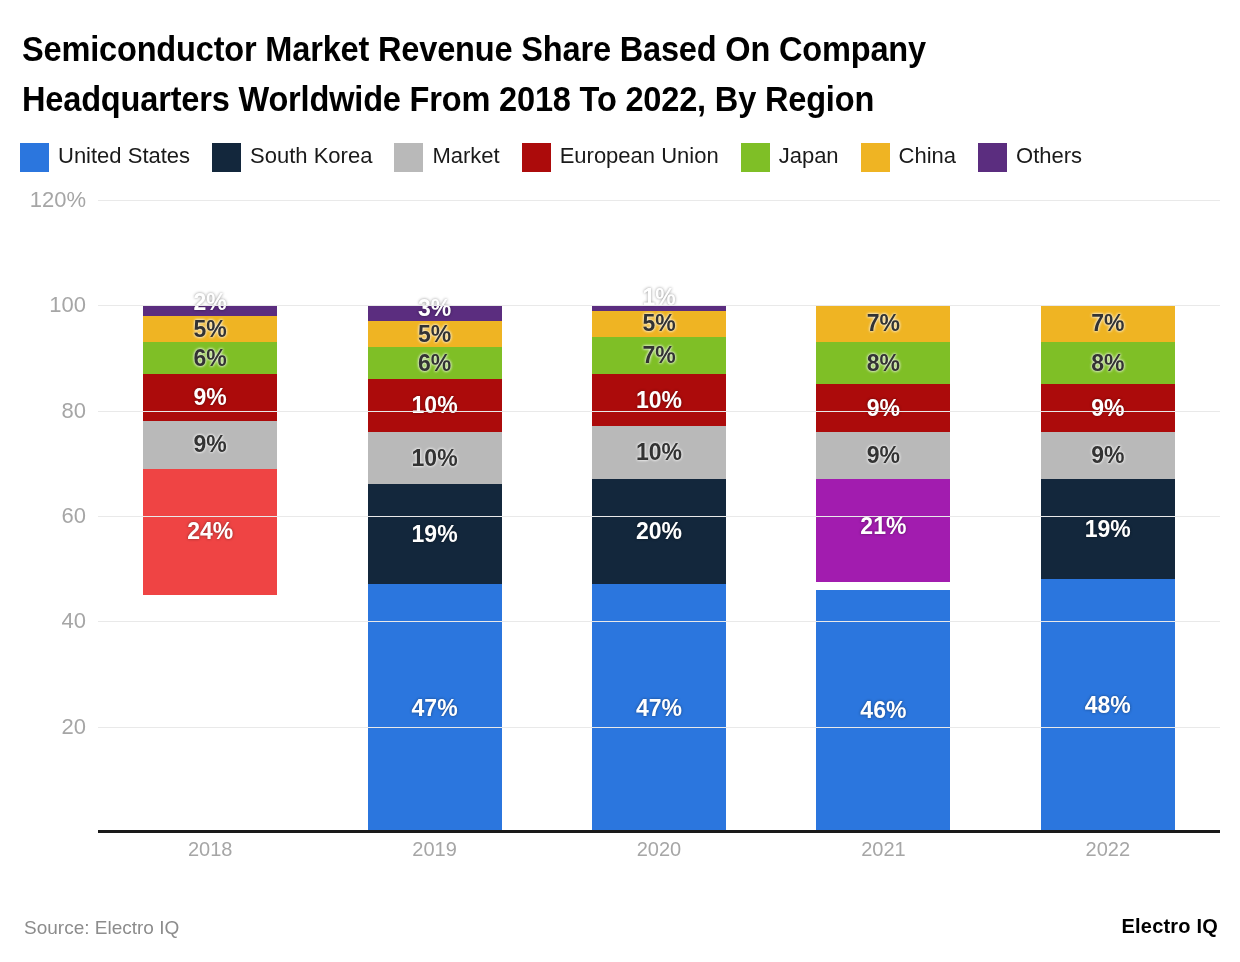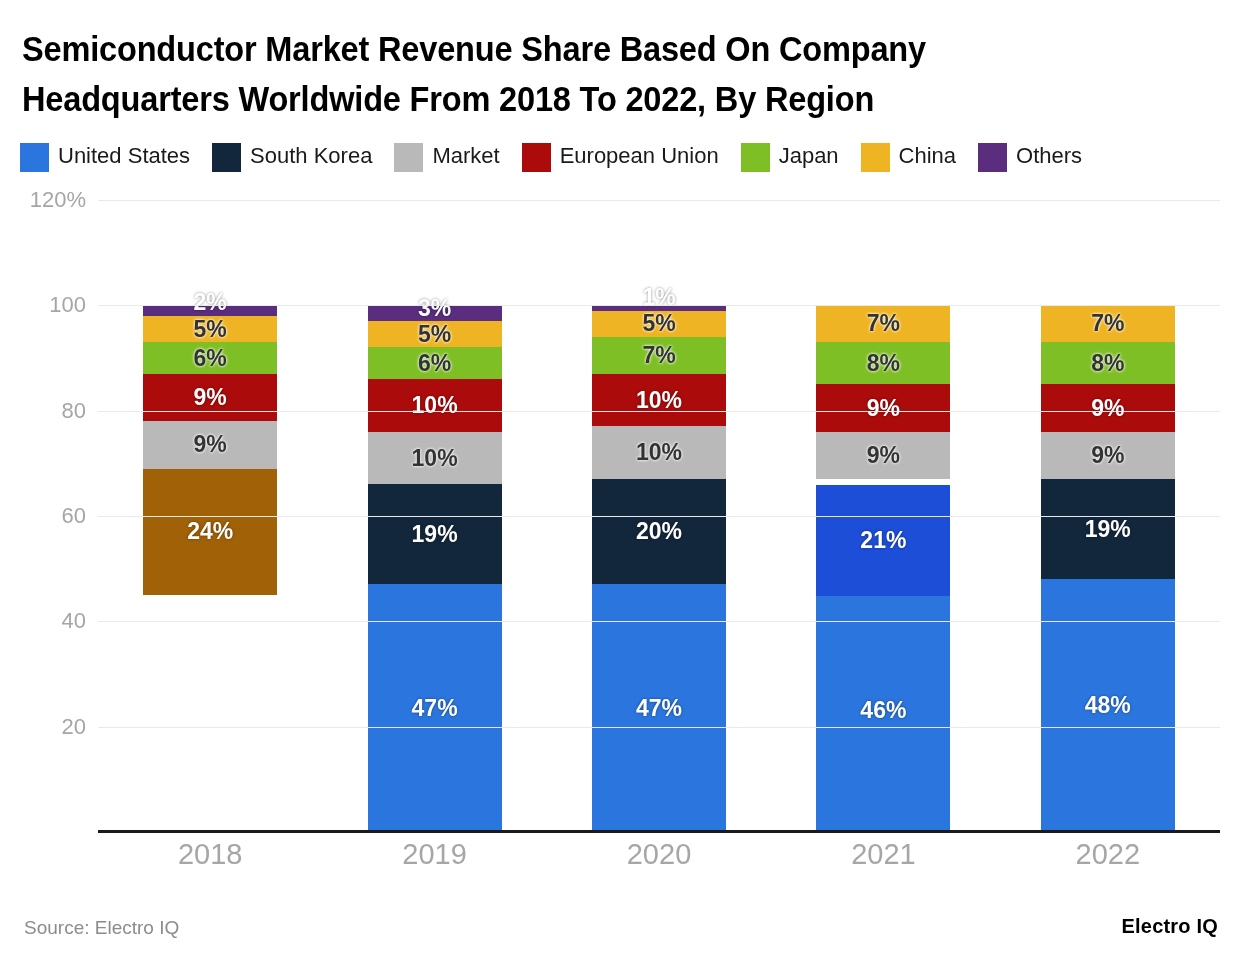--- a/index.html
+++ b/index.html
@@ -142,21 +142,21 @@
   .xlabels {
     position: absolute;
     left: 98px;
     top: 838px;
     width: 1122px;
     height: 40px;
   }
   .xlabel {
     position: absolute;
     top: 0;
-    font-size: 29px;
+    font-size: 20px;
     color: #a6a6a6;
     font-family: "Liberation Sans", sans-serif;
     text-align: center;
     transform: translateX(-50%);
     white-space: nowrap;
   }
 
   
   .source {
     position: absolute;
@@ -212,21 +212,21 @@
       <div class="legend-item">
         <span class="legend-swatch" style="background: rgb(91, 45, 127);"></span>
         <span class="legend-label">Others</span>
       </div>
     </div>
 
   <div class="plot">
     <div class="bars">
         <div class="bar-group" style="left: 45.2px; width: 134px;">
           <div class="bar" style="height: 100%;">
-            <div class="seg" style="background: #a16207; height: 126.4px; bottom: 237px;">
+            <div class="seg" style="background: #ef4444; height: 126.4px; bottom: 237px;">
               <span class="seg-label light">24%</span>
             </div>
             <div class="seg" style="background: rgb(185, 185, 185); height: 47.4px; bottom: 363.4px;">
               <span class="seg-label dark">9%</span>
             </div>
             <div class="seg" style="background: rgb(172, 11, 11); height: 47.4px; bottom: 410.8px;">
               <span class="seg-label light">9%</span>
             </div>
             <div class="seg" style="background: rgb(127, 191, 38); height: 31.6px; bottom: 458.2px;">
               <span class="seg-label dark">6%</span>
@@ -287,21 +287,21 @@
             <div class="seg" style="background: rgb(91, 45, 127); height: 5.26667px; bottom: 521.4px;">
               <span class="seg-label light" style="transform: translateY(-10.3667px);">1%</span>
             </div>
           </div>
         </div>
         <div class="bar-group" style="left: 718.4px; width: 134px;">
           <div class="bar" style="height: 100%;">
             <div class="seg" style="background: rgb(43, 118, 222); height: 242.267px; bottom: 0px;">
               <span class="seg-label light">46%</span>
             </div>
-            <div class="seg" style="background: #1d4ed8; height: 110.6px; bottom: 236px;">
+            <div class="seg" style="background: #a21caf; height: 110.6px; bottom: 250px;">
               <span class="seg-label light">21%</span>
             </div>
             <div class="seg" style="background: rgb(185, 185, 185); height: 47.4px; bottom: 352.867px;">
               <span class="seg-label dark">9%</span>
             </div>
             <div class="seg" style="background: rgb(172, 11, 11); height: 47.4px; bottom: 400.267px;">
               <span class="seg-label light">9%</span>
             </div>
             <div class="seg" style="background: rgb(127, 191, 38); height: 42.1333px; bottom: 447.667px;">
               <span class="seg-label dark">8%</span>

